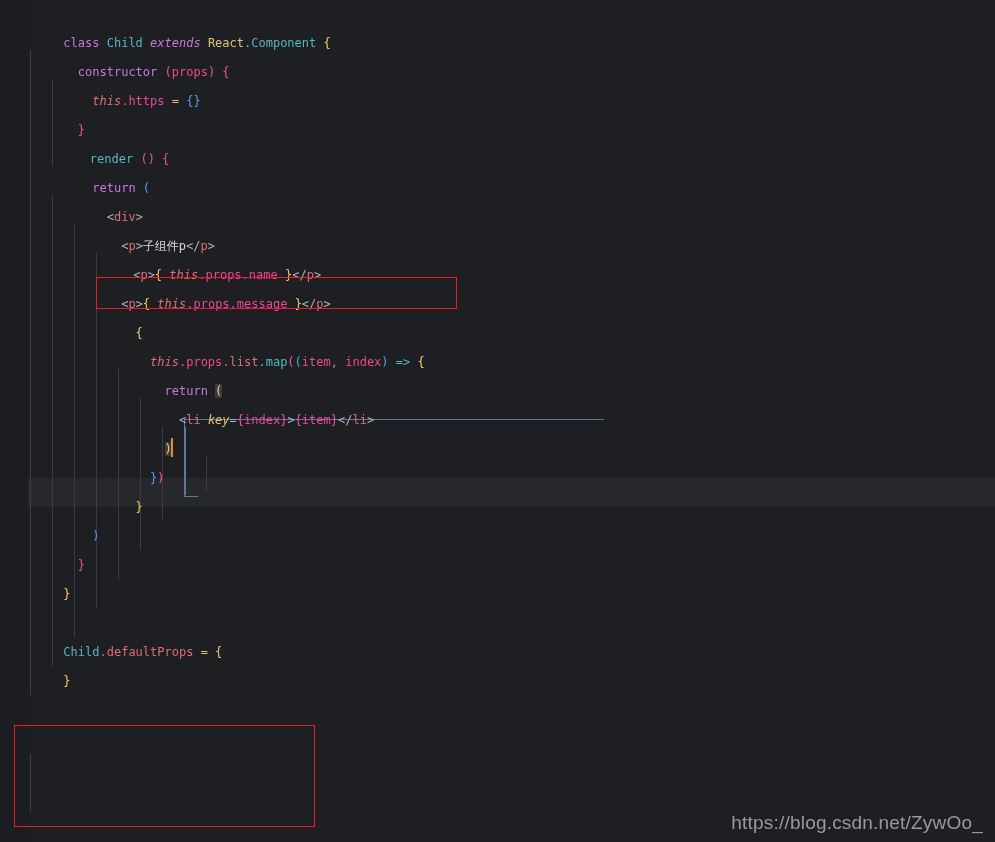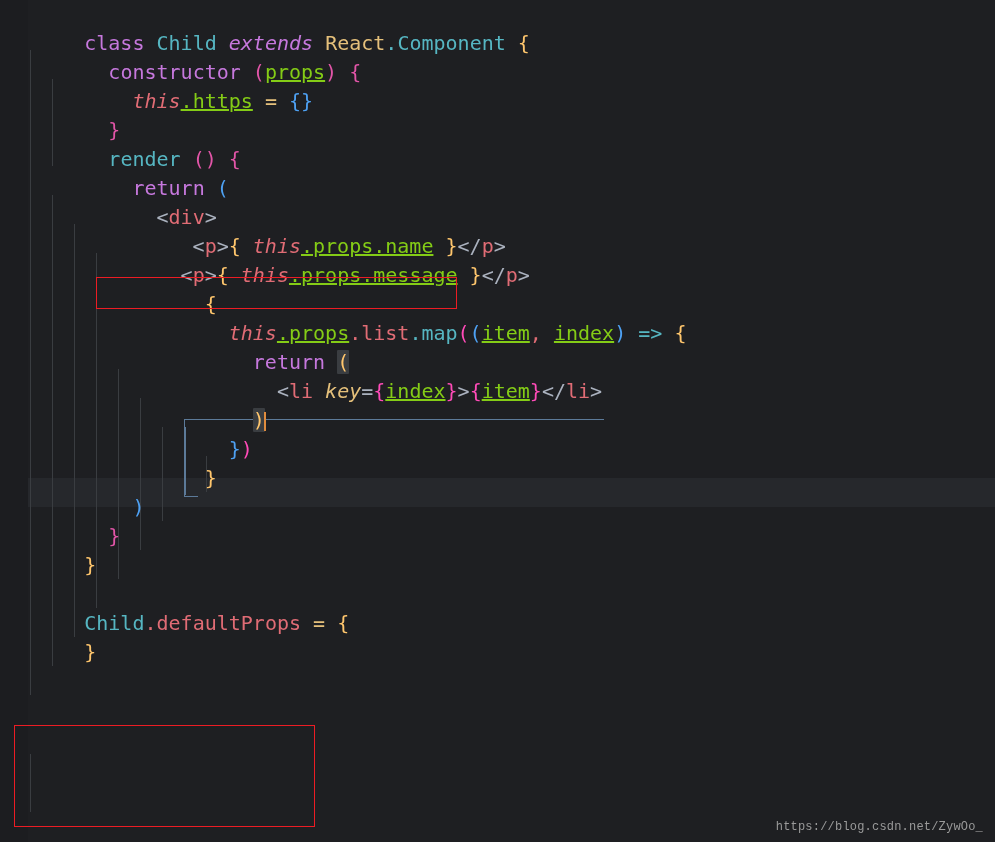--- a/index.html
+++ b/index.html
@@ -79,34 +79,34 @@
     height: 842px;
     z-index: 6;
     padding: 0;
     margin: 0;
   }
 
   .line {
     position: relative;
     height: 29px;
     line-height: 29px;
-    font-size: 20px;
+    font-size: 12px;
     letter-spacing: 0px;
     white-space: pre;
-    padding-left: 12px;
+    padding-left: 20px;
     color: #bcbec4;
   }
 
   
   .t-keyword   { color: #c678dd; }            
   .t-keyword-i { color: #c678dd; font-style: italic; }  
   .t-class     { color: #56b6c2; }            
   .t-gold      { color: #e5c07b; }            
   .t-this      { color: #e06c75; font-style: italic; } 
-  .t-prop      { color: #84cc16; text-decoration: underline; }            
+  .t-prop      { color: #ec4899; }            
   .t-red       { color: #e06c75; }            
   .t-tagbr     { color: #abb2bf; }            
   .t-text      { color: #d7dae0; }            
   .t-string    { color: #98c379; }            
   .t-op        { color: #e5c07b; }            
   .t-opgray    { color: #abb2bf; }
   .t-arrow     { color: #56b6c2; }
 
   
   .b-yellow { color: #ffc66d; }
@@ -149,22 +149,22 @@
     height: 102px;
   }
 
   
   #watermark {
     position: absolute;
     right: 12px;
     bottom: 8px;
     z-index: 9;
     color: #9a9a9a;
-    font-family: Liberation Mono, monospace;
-    font-size: 12px;
+    font-family: Liberation Sans, sans-serif;
+    font-size: 19px;
     letter-spacing: 0.2px;
     padding-left: 16px;
   }
 </style>
 </head>
 <body>
 
 <div id="editor">
 
   <div id="gutter"></div>
@@ -197,32 +197,35 @@
 
 
     <div class="line" style="top:0px;">
       <span>    </span><span class="t-this">this</span><span class="t-prop">.https</span><span> </span><span class="t-op">=</span><span> </span><span class="b-blue">{}</span>
     </div>
 
     <div class="line" style="top:0px;">
       <span>  </span><span class="b-pink">}</span>
     </div>
 
-    <div class="line" style="top:0px;">
+    <div class="line" style="top:0px;margin-left:12px;">
       <span>  </span><span class="t-class">render</span><span> </span><span class="b-pink">()</span><span> </span><span class="b-pink">{</span>
     </div>
 
     <div class="line" style="top:0px;">
       <span>    </span><span class="t-keyword">return</span><span> </span><span class="b-blue">(</span>
     </div>
 
     <div class="line" style="top:0px;">
       <span>      </span><span class="t-tagbr">&lt;</span><span class="t-red">div</span><span class="t-tagbr">&gt;</span>
     </div>
 
+    <div class="line" style="top:0px;">
+      <span>        </span><span class="t-tagbr">&lt;</span><span class="t-red">p</span><span class="t-tagbr">&gt;</span><span class="t-text">子组件p</span><span class="t-tagbr">&lt;/</span><span class="t-red">p</span><span class="t-tagbr">&gt;</span>
+    </div>
 
     <div class="line" style="top:0px;margin-left:12px;">
       <span>        </span><span class="t-tagbr">&lt;</span><span class="t-red">p</span><span class="t-tagbr">&gt;</span><span class="b-yellow">{</span><span> </span><span class="t-this">this</span><span class="t-prop">.props.name</span><span> </span><span class="b-yellow">}</span><span class="t-tagbr">&lt;/</span><span class="t-red">p</span><span class="t-tagbr">&gt;</span>
     </div>
 
     <div class="line" style="top:0px;">
       <span>        </span><span class="t-tagbr">&lt;</span><span class="t-red">p</span><span class="t-tagbr">&gt;</span><span class="b-yellow">{</span><span> </span><span class="t-this">this</span><span class="t-prop">.props.message</span><span> </span><span class="b-yellow">}</span><span class="t-tagbr">&lt;/</span><span class="t-red">p</span><span class="t-tagbr">&gt;</span>
     </div>
 
 

